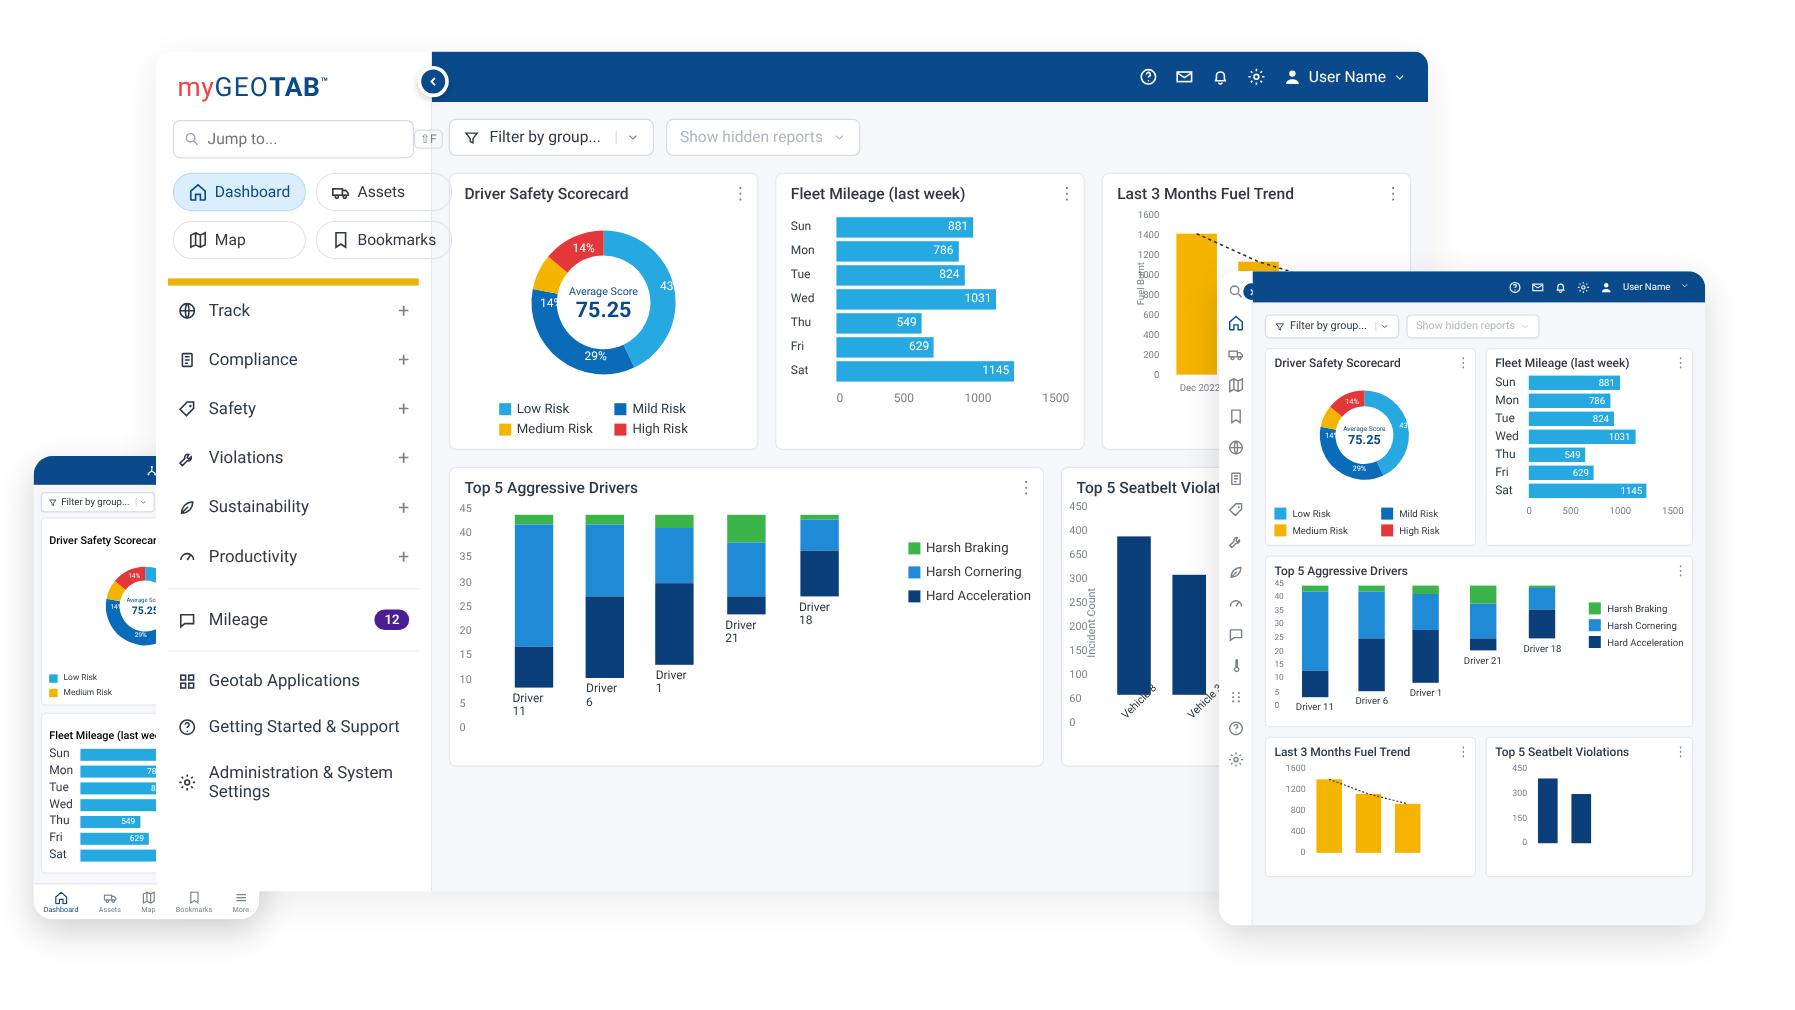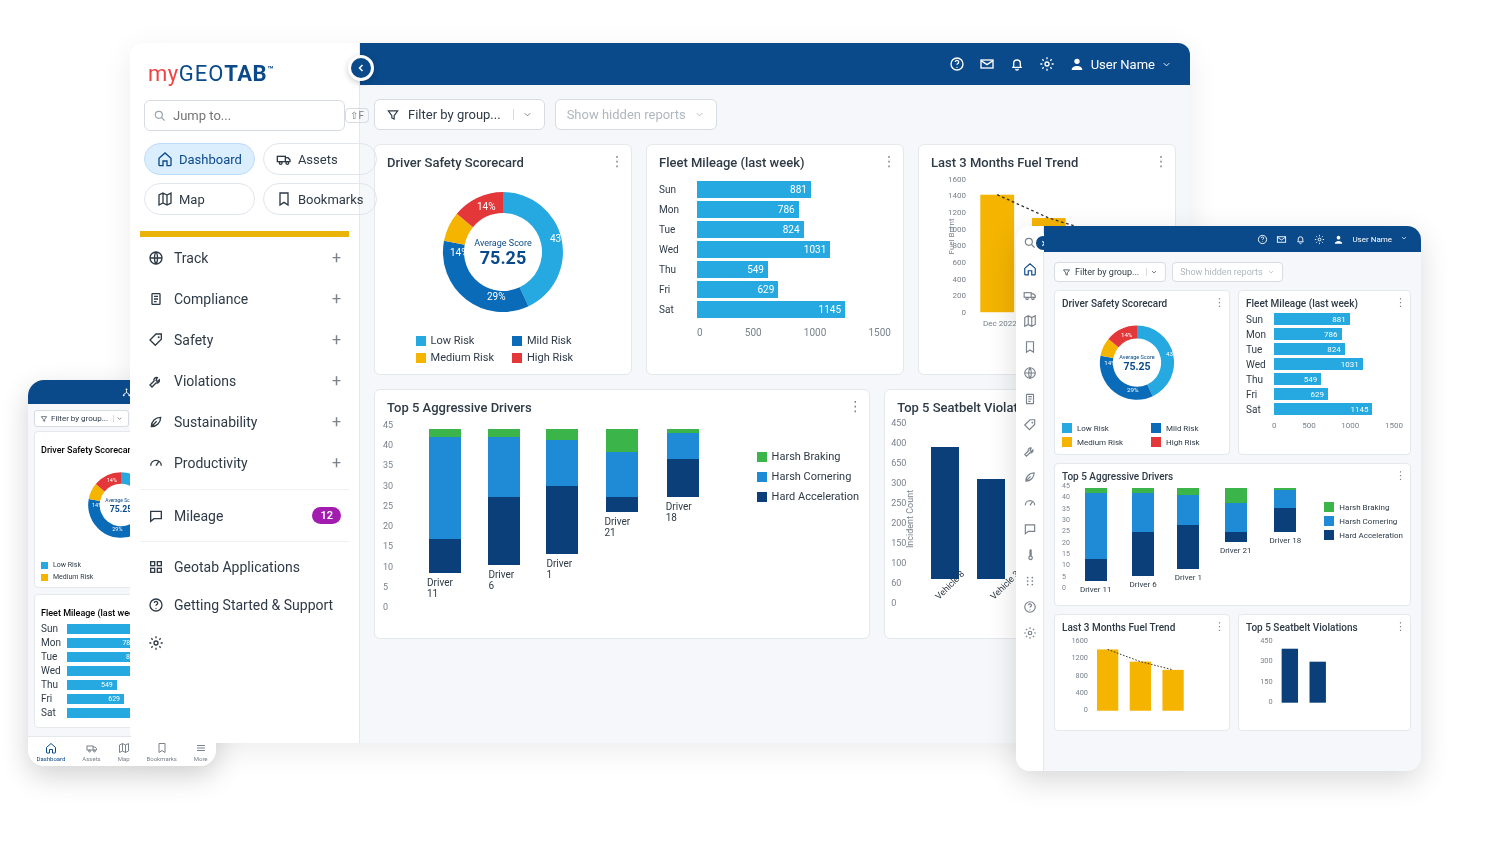--- a/index.html
+++ b/index.html
@@ -34,21 +34,21 @@
   color: #2e3a46; cursor: pointer;
 }
 .pill.active { background: #dbeefe; border-color: #bddcfb; color: #0a4a8a; }
 .pill .ic { width: 16px; height: 16px; }
 .side-list { border-top: 6px solid #eab308; margin-top: 4px; }
 .side-item {
   display: flex; align-items: center; gap: 10px; padding: 11px 8px;
   color: #2e3a46; font-size: 14px; cursor: pointer;
 }
 .side-item .plus { margin-left: auto; color: #7a828c; font-size: 16px; }
-.side-item .badge { margin-left:auto; background:#a21caf; color:#fff; border-radius:10px; font-size:11px; padding:2px 8px; font-weight:600;}
+.side-item .badge { margin-left:auto; background:#4c1d95; color:#fff; border-radius:10px; font-size:11px; padding:2px 8px; font-weight:600;}
 .side-divider { height:1px; background:#eef1f4; margin:6px 0;}
 
 .topbar {
   position: absolute; left: 230px; right: 0; top: 0; height: 42px;
   background: #0a4a8a; display: flex; align-items: center; justify-content: flex-end;
   padding: 0 18px; gap: 14px; color: #fff; z-index: 1;
 }
 .topbar-collapse {
   position:absolute; left:218px; top:12px; width:26px;height:26px;border-radius:50%;
   background:#0a4a8a; z-index:5; display:flex;align-items:center;justify-content:center;color:#fff;
@@ -399,20 +399,21 @@
             </svg>
           </span>
           <span>Getting Started &amp; Support</span>
         </div>
       <div class="side-item">
           <span class="ic">
             <svg width="16" height="16">
               <use href="#i-gear"></use>
             </svg>
           </span>
+          <span>Administration &amp; System Settings</span>
         </div>
     </div>
   </aside>
 
   <div class="topbar">
     <span class="top-ic">
         <svg width="16" height="16">
           <use href="#i-help"></use>
         </svg>
       </span>

